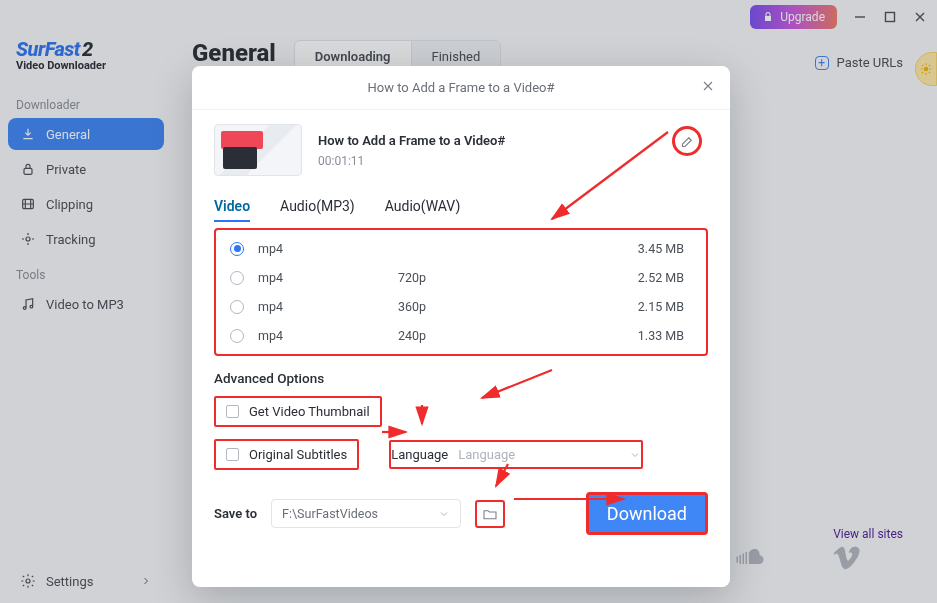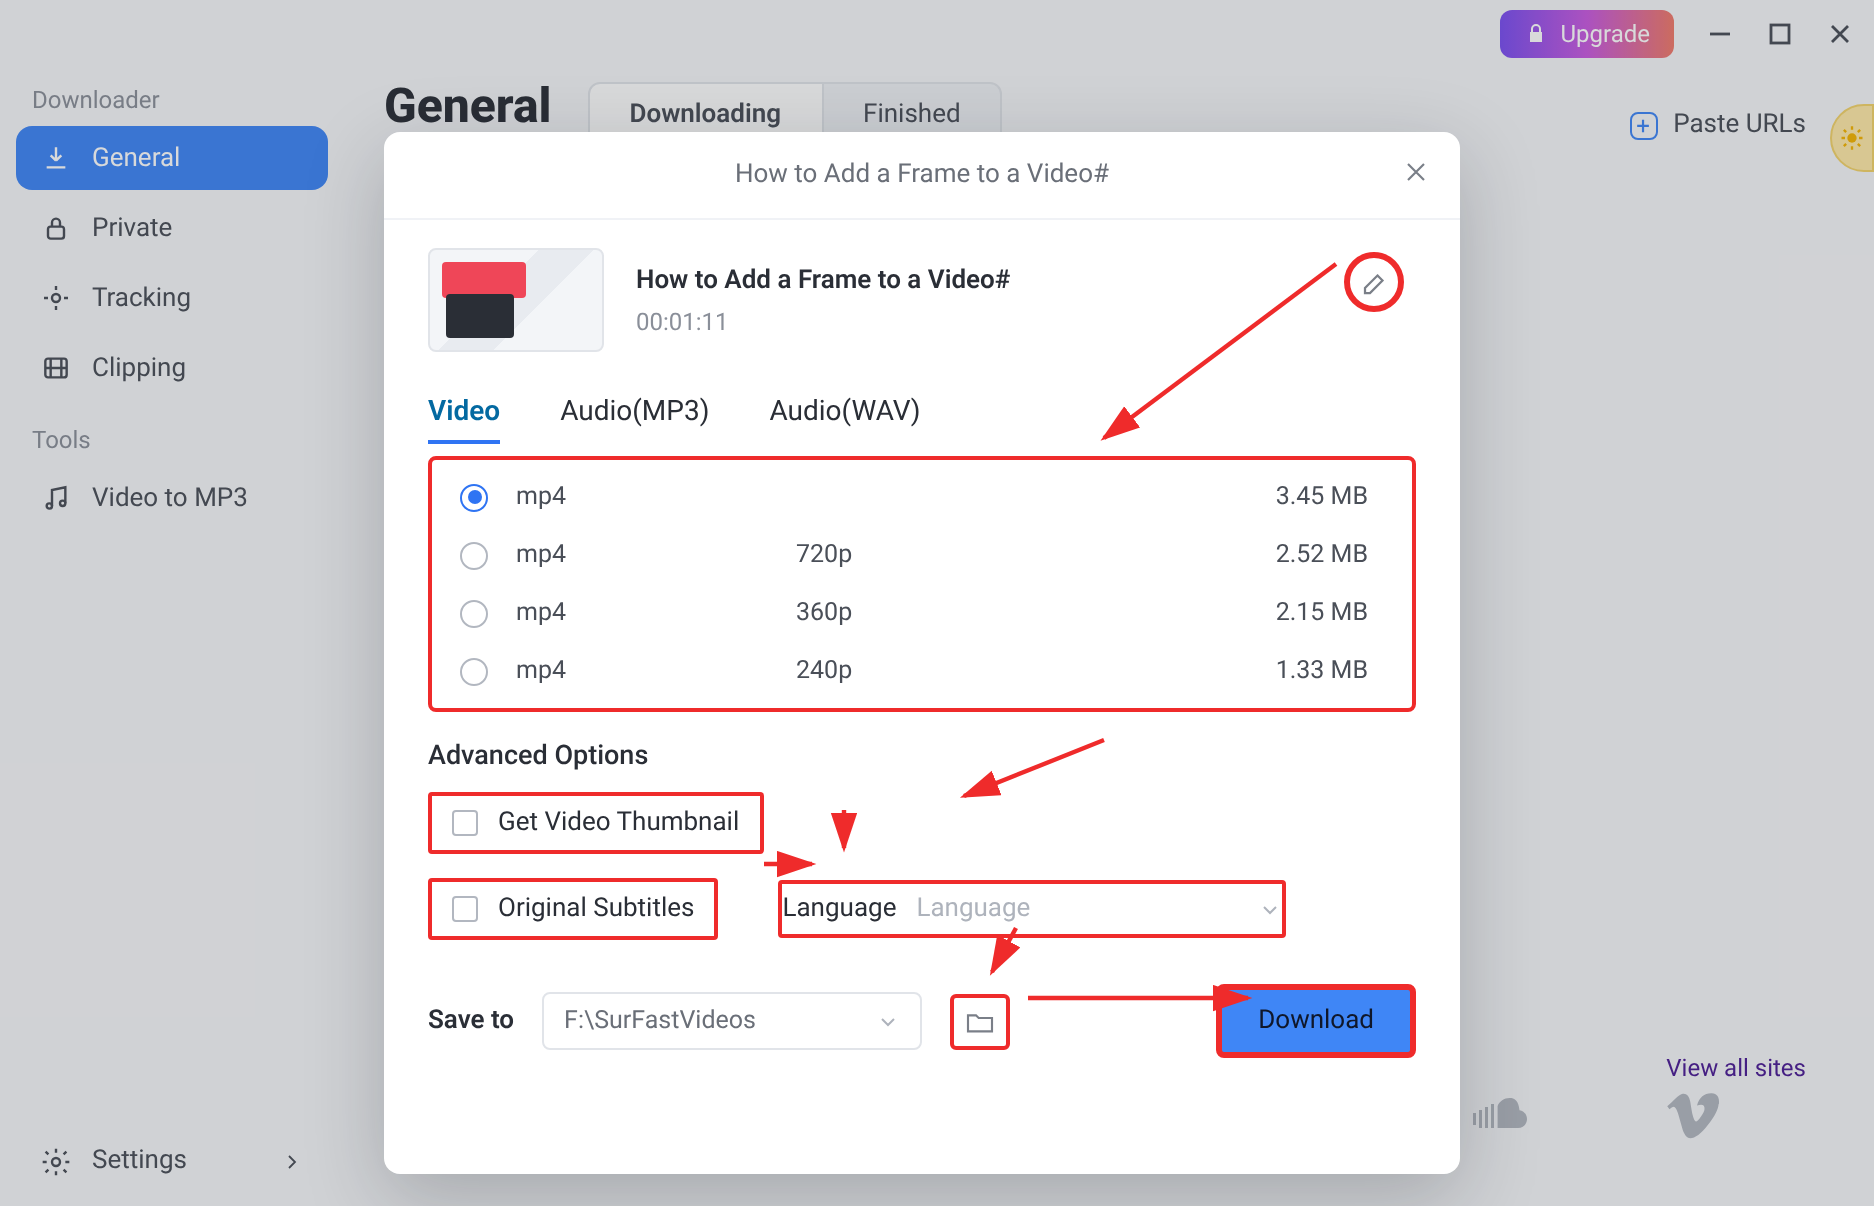--- a/index.html
+++ b/index.html
@@ -18,21 +18,21 @@
   .logo-t{color:#2f74f3;font-size:20px;font-style:italic;font-weight:800;letter-spacing:-0.5px}
   .logo-t .two{color:#2a2e36;margin-left:2px}
   .logo-s{color:#2a2e36;font-size:11px;font-weight:700;margin-top:-2px}
   .sec-title{color:#8a8f99;font-size:12px;padding:10px 8px 6px}
   .nav-item{display:flex;align-items:center;gap:10px;padding:8px 12px;border-radius:8px;color:#4a4f58;font-size:13px;cursor:pointer;margin-bottom:3px}
   .nav-item.active{background:#3f86f6;color:#fff}
   .nav-item .ic{width:16px;height:16px;display:flex;align-items:center;justify-content:center}
   .nav-item .ic svg{stroke:currentColor;fill:none;stroke-width:1.8}
   .sidebar-spacer{flex:1}
   .settings-row{display:flex;align-items:center;justify-content:space-between;padding:10px 12px 14px;color:#4a4f58;font-size:13px}
-  .settings-row .l{display:flex;align-items:flex-start;gap:10px}
+  .settings-row .l{display:flex;align-items:center;gap:10px}
   .settings-row svg{stroke:#4a4f58;fill:none;stroke-width:1.8}
   
   .main{flex:1;position:relative;padding:0 20px}
   .main-head{display:flex;align-items:baseline;gap:18px;margin-top:6px}
   .main-title{font-size:24px;font-weight:800;color:#2a2e36}
   .tabs{display:flex}
   .tab{font-size:13px;padding:8px 20px;border:1px solid #e1e4e9;color:#4a4f58;background:#f0f2f6;cursor:pointer}
   .tab.active{background:#fff;font-weight:600}
   .tab:first-child{border-top-left-radius:6px;border-bottom-left-radius:6px}
   .tab:last-child{border-top-right-radius:6px;border-bottom-right-radius:6px;margin-left:-1px}
@@ -76,21 +76,21 @@
   .check{width:13px;height:13px;border:1.5px solid #b2b7c0;border-radius:2px}
   .opt-row1{margin-top:10px}
   .opt-row2{margin-top:12px;display:flex;gap:30px;align-items:center}
   .lang-sel{border:2px solid #ef2b2b;display:flex;align-items:center;padding:5px 0;font-size:13px;width:254px;border-radius:2px;justify-content:space-between}
   .lang-sel .ph{color:#aeb3bc;margin-left:10px;flex:1}
   .save-row{margin-top:22px;display:flex;align-items:center;gap:14px}
   .save-label{font-size:13px;font-weight:600}
   .path{border:1px solid #e1e4e9;border-radius:4px;padding:6px 10px;font-size:12.5px;color:#6a6f78;width:190px;display:flex;align-items:center;justify-content:space-between}
   .folder-btn{border:2px solid #ef2b2b;width:30px;height:28px;border-radius:3px;display:flex;align-items:center;justify-content:center;cursor:pointer}
   .folder-btn svg{stroke:#7a7f88;fill:none;stroke-width:1.6}
-  .dl-btn{margin-left:auto;background:#3f86f6;color:#0f172a;font-size:13px;padding:8px 18px;border-radius:4px;border:3px solid #ef2b2b;cursor:pointer}
+  .dl-btn{margin-left:auto;background:#3f86f6;color:#ffffff;font-size:18px;padding:8px 18px;border-radius:4px;border:3px solid #ef2b2b;cursor:pointer}
   
   .arrows{position:absolute;left:0;top:0;width:538px;height:460px;pointer-events:none}
 </style>
 </head>
 <body>
 
 <div id="app">
 
   <div class="top-bar">
     <div class="upgrade">
@@ -112,20 +112,24 @@
     <div class="win-btn">
         <svg width="14" height="14" viewBox="0 0 14 14">
           <path d="M3 3l8 8M11 3l-8 8"></path>
         </svg>
       </div>
   </div>
 
   <div class="layout">
 
     <div class="sidebar">
+      <div class="logo">
+        <div class="logo-t"><span>SurFast</span><span class="two">2</span></div>
+        <div class="logo-s">Video Downloader</div>
+      </div>
       <div class="sec-title">Downloader</div>
       <div class="nav-item active">
         <span class="ic">
             <svg width="16" height="16" viewBox="0 0 24 24">
               <path d="M12 4v10m0 0l-4-4m4 4l4-4M5 19h14"></path>
             </svg>
           </span>
         <span>General</span>
       </div>
       <div class="nav-item">
@@ -133,34 +137,34 @@
             <svg width="16" height="16" viewBox="0 0 24 24">
               <rect x="6" y="11" width="12" height="9" rx="2"></rect>
               <path d="M9 11V8a3 3 0 016 0v3"></path>
             </svg>
           </span>
         <span>Private</span>
       </div>
       <div class="nav-item">
         <span class="ic">
             <svg width="16" height="16" viewBox="0 0 24 24">
+              <rect x="4" y="5" width="16" height="14" rx="2"></rect>
+              <path d="M8 5v14M16 5v14M4 12h16"></path>
+            </svg>
+          </span>
+        <span>Clipping</span>
+      </div>
+      <div class="nav-item">
+        <span class="ic">
+            <svg width="16" height="16" viewBox="0 0 24 24">
               <circle cx="12" cy="12" r="3"></circle>
               <path d="M12 3v3M12 18v3M3 12h3M18 12h3"></path>
             </svg>
           </span>
         <span>Tracking</span>
-      </div>
-      <div class="nav-item">
-        <span class="ic">
-            <svg width="16" height="16" viewBox="0 0 24 24">
-              <rect x="4" y="5" width="16" height="14" rx="2"></rect>
-              <path d="M8 5v14M16 5v14M4 12h16"></path>
-            </svg>
-          </span>
-        <span>Clipping</span>
       </div>
       <div class="sec-title">Tools</div>
       <div class="nav-item">
         <span class="ic">
             <svg width="16" height="16" viewBox="0 0 24 24">
               <path d="M9 18V6l10-2v12"></path>
               <circle cx="7" cy="18" r="2"></circle>
               <circle cx="17" cy="16" r="2"></circle>
             </svg>
           </span>

